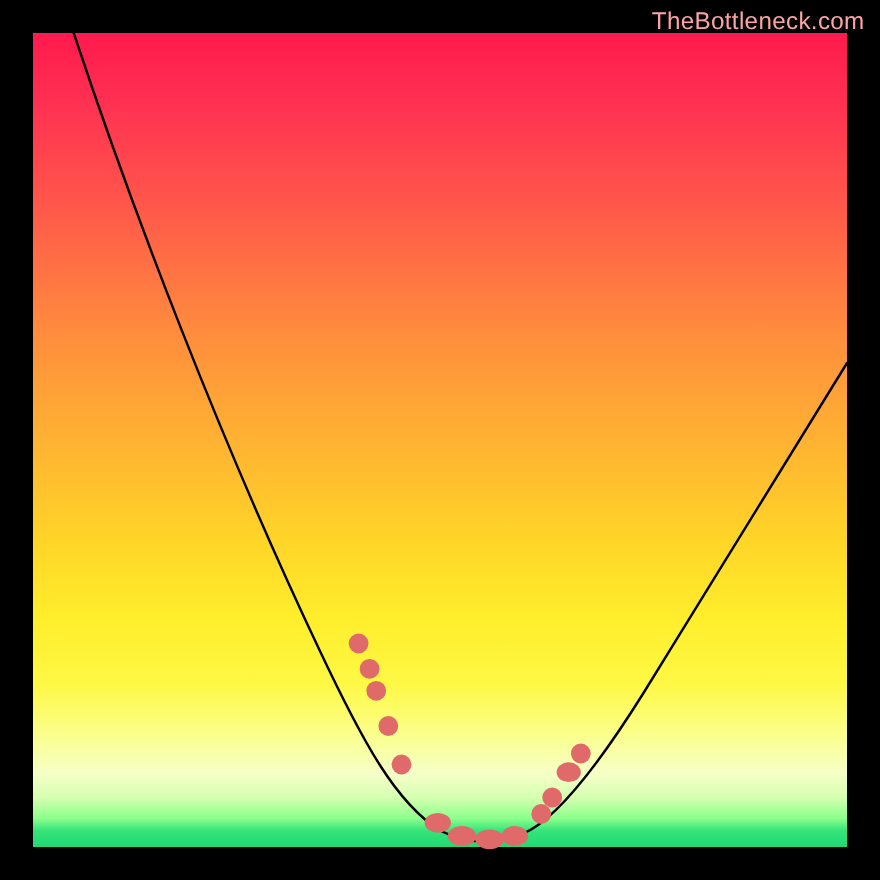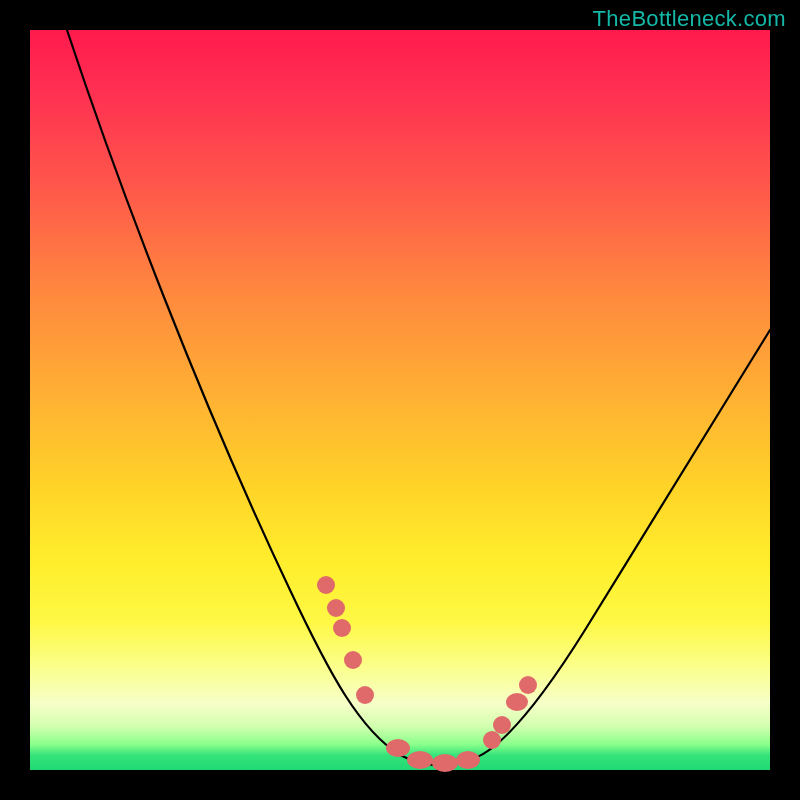--- a/index.html
+++ b/index.html
@@ -41,21 +41,21 @@
       #d4ffb0 94%,
       #8cff8c 96.5%,
       #35e47a 98%,
       #20d873 100%
     );
   }
   .watermark {
     position: absolute;
     top: 6px;
     right: 14px;
-    color: #14b8a6;
+    color: #fca5a5;
     font-size: 22px;
     font-weight: 500;
     letter-spacing: 0.3px;
     user-select: none;
     margin-left: 36px;
   }
   svg.curve {
     position: absolute;
     left: 0;
     top: 0;

